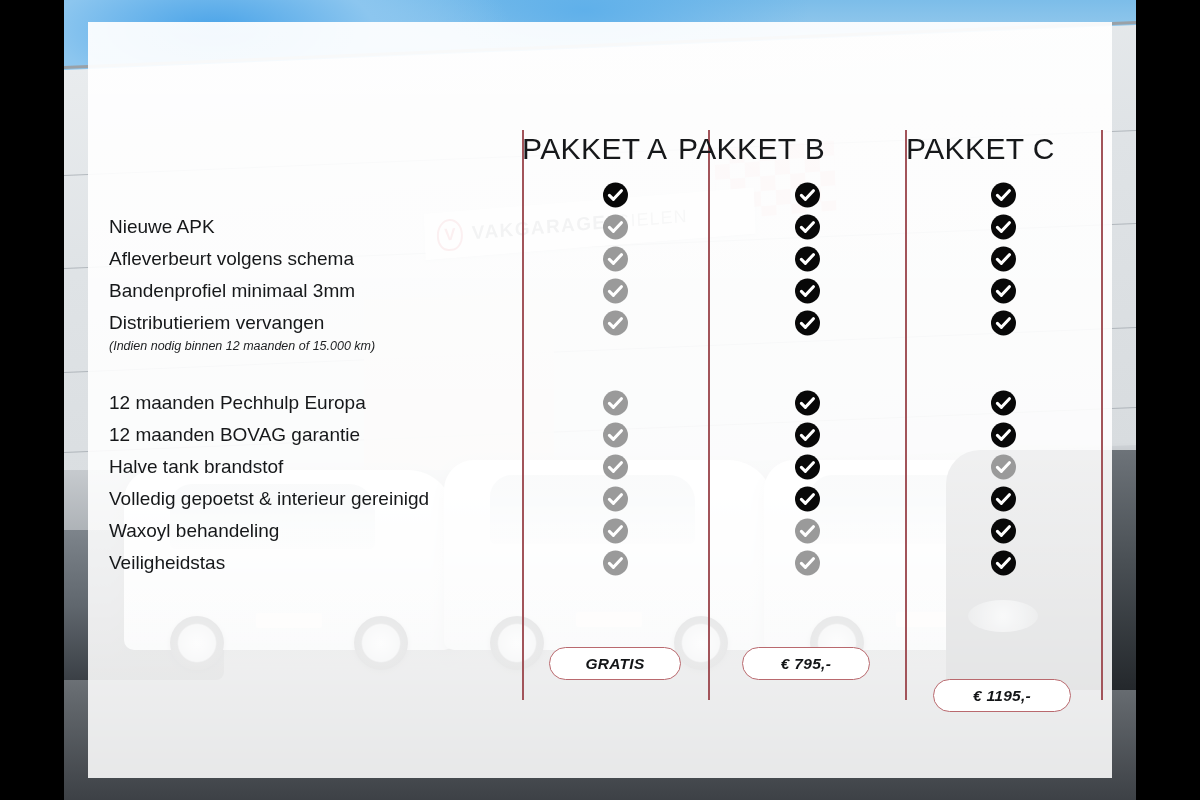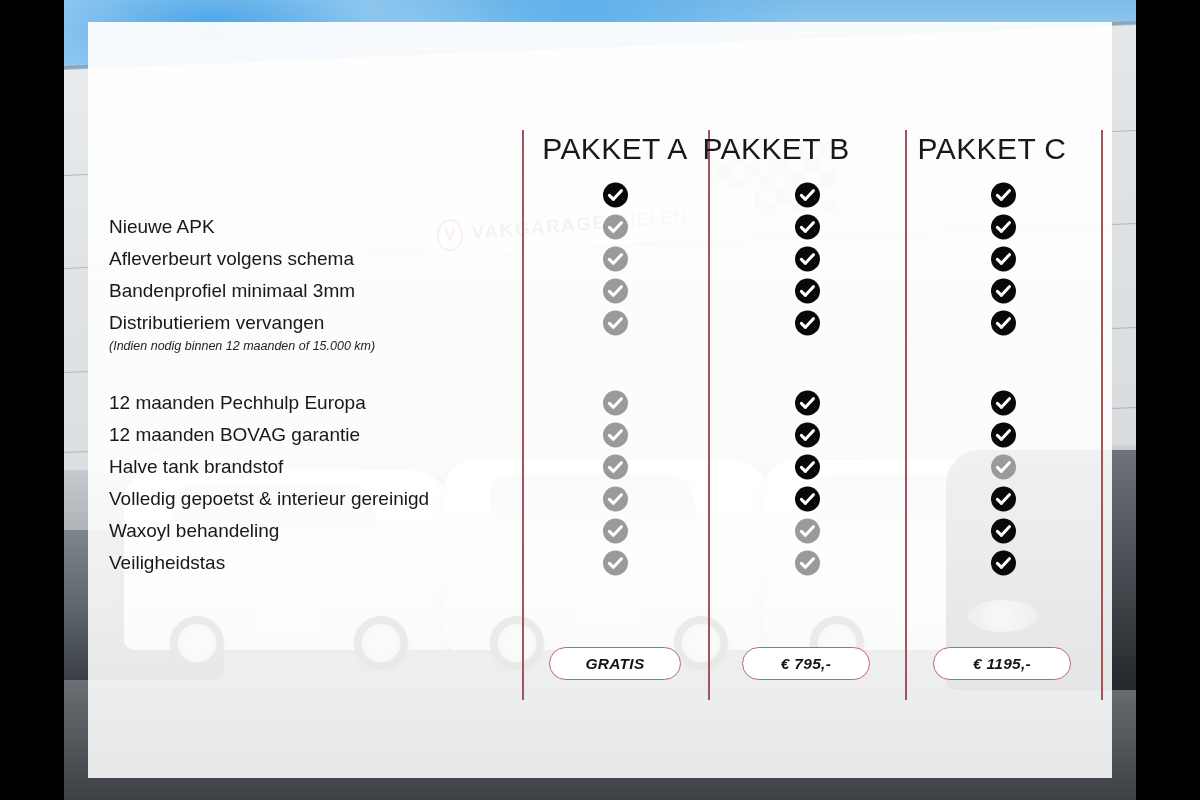--- a/index.html
+++ b/index.html
@@ -251,21 +251,21 @@
   .divider.d0 { left: 434px; }
   .divider.d1 { left: 620px; }
   .divider.d2 { left: 817px; }
   .divider.d3 { left: 1013px; }
 
   
   .col-header {
     position: absolute;
     top: 110px;
     width: 186px;
-    text-align: center;
+    text-align: left;
     font-size: 30px;
     font-weight: 400;
     letter-spacing: 0.4px;
     color: #16181a;
     white-space: nowrap;
   }
   .col-header.c0 { left: 434px; }
   .col-header.c1 { left: 590px; width: 196px; }
   .col-header.c2 { left: 818px; width: 172px; }
 
@@ -341,21 +341,21 @@
     font-size: 15.5px;
     font-weight: 700;
     color: #131517;
     letter-spacing: 0.3px;
     white-space: nowrap;
     box-sizing: border-box;
     font-style: italic;
   }
   .price-pill.p0 { left: 461px; width: 132px; }
   .price-pill.p1 { left: 654px; width: 128px; }
-  .price-pill.p2 { left: 845px; width: 138px; }
+  .price-pill.p2 { left: 845px; width: 138px; margin-top: 32px; }
 </style>
 </head>
 <body>
 
 <div id="stage">
 
   <div id="photo">
     <div class="ph-sky"></div>
     <div class="ph-building"></div>
     <div class="ph-roofline"></div>

